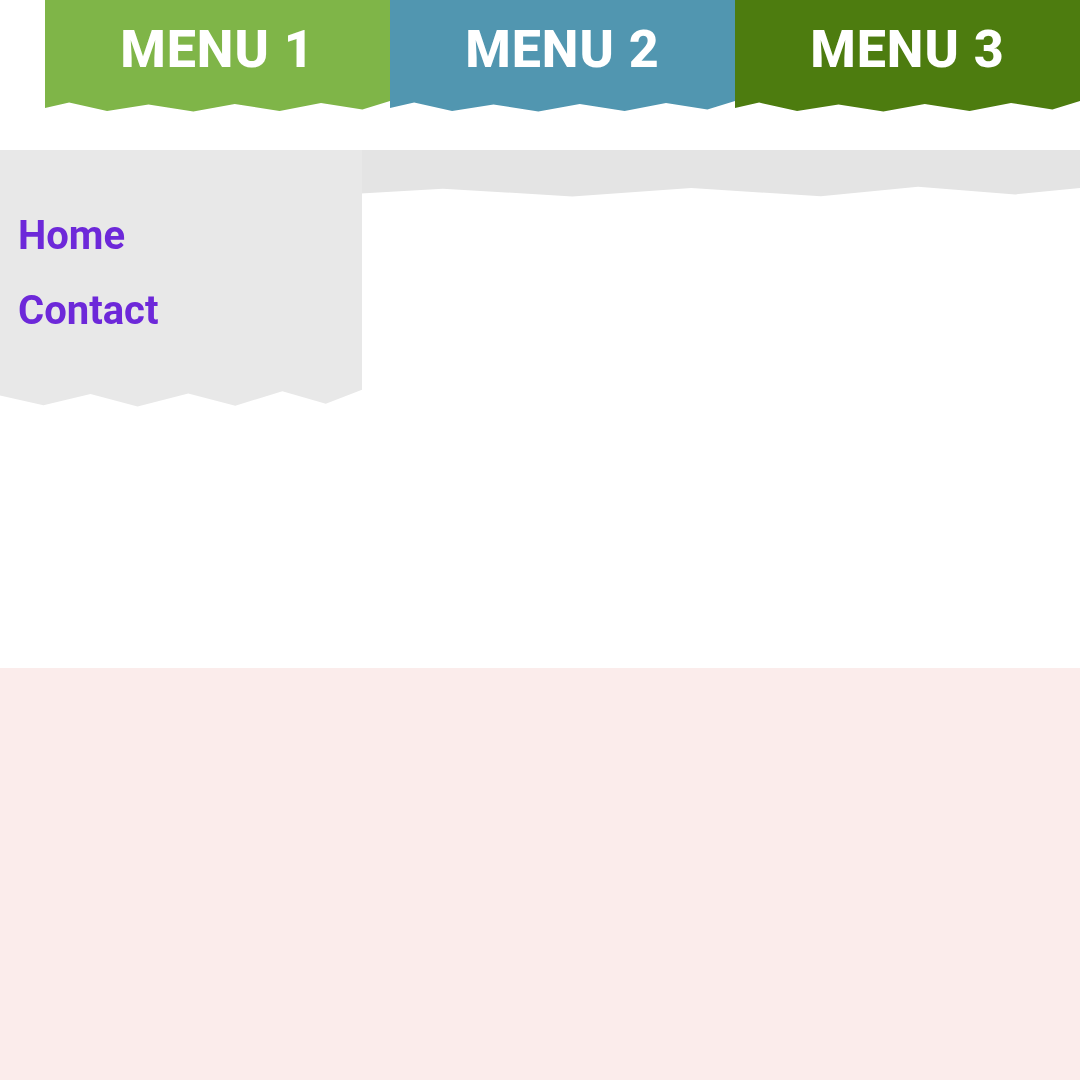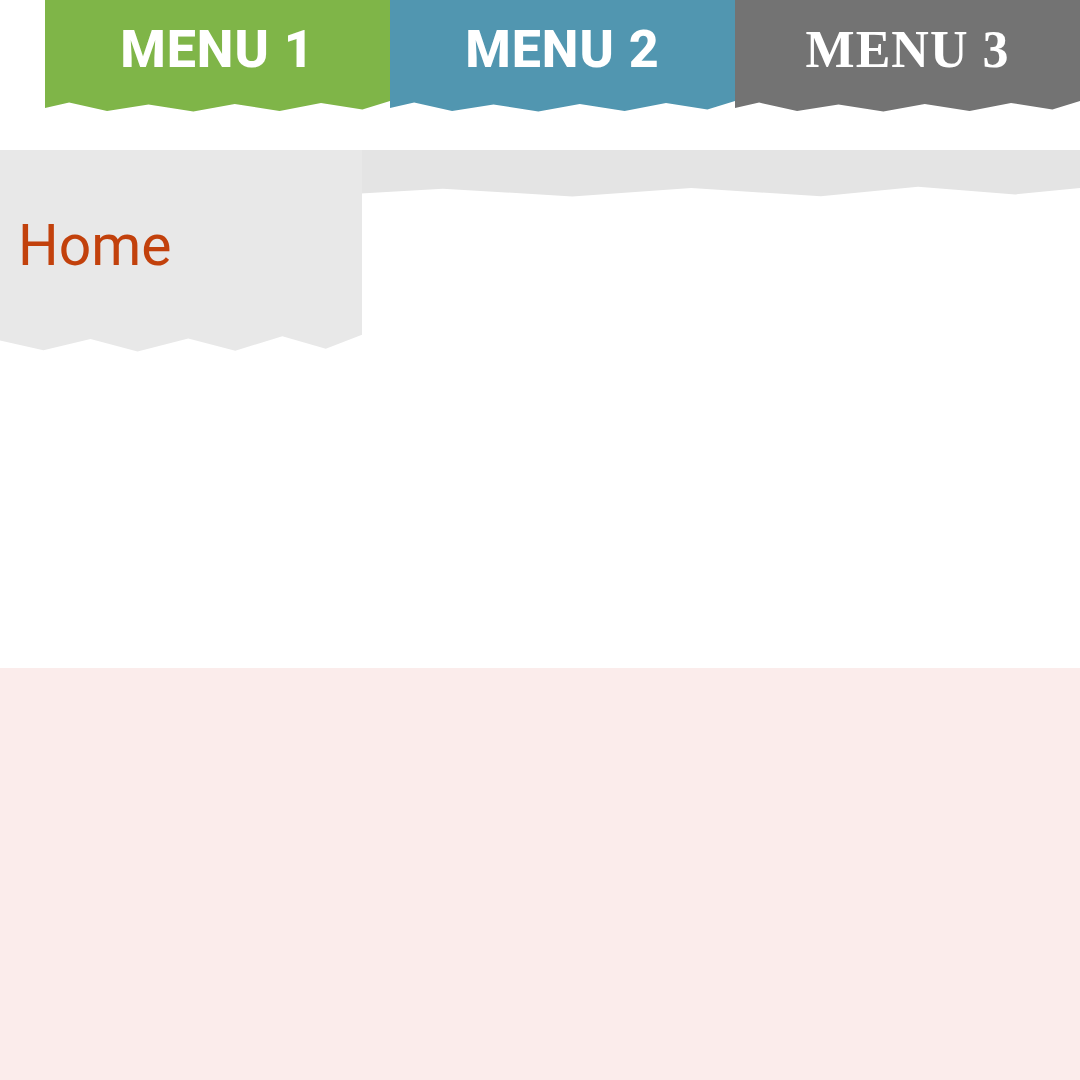--- a/index.html
+++ b/index.html
@@ -28,21 +28,21 @@
       justify-content: center;
       color: #ffffff;
       font-weight: 800;
       font-size: 52px;
       letter-spacing: 1px;
       cursor: pointer;
       position: relative;
     }
     .nav-tab-1 { background: #7fb548; }
     .nav-tab-2 { background: #5196b0; text-align: right; }
-    .nav-tab-3 { background: #737373; font-family: Liberation Serif, serif; }
+    .nav-tab-3 { background: #4d7c0f; }
 
     
     .nav-tab::after {
       content: '';
       position: absolute;
       bottom: -15px;
       left: 0;
       width: 100%;
       height: 20px;
       background: inherit;
@@ -82,25 +82,25 @@
       content: '';
       position: absolute;
       bottom: -22px;
       left: 0;
       width: 100%;
       height: 28px;
       background: #e8e8e8;
       clip-path: polygon(0 0, 100% 0, 100% 35%, 90% 85%, 78% 40%, 65% 92%, 52% 48%, 38% 95%, 25% 50%, 12% 90%, 0 55%);
     }
     .dropdown-item {
-      font-size: 57px;
-      color: #c2410c;
+      font-size: 40px;
+      color: #6d28d9;
       padding: 14px 0;
       cursor: pointer;
-      font-weight: 400;
+      font-weight: 700;
     }
 
     
     .bottom-panel {
       position: absolute;
       top: 668px;
       left: 0;
       right: 0;
       bottom: 0;
       background: #fbeceb;
@@ -120,15 +120,18 @@
     <span>MENU 3</span>
   </div>
 </div>
 
 <div class="grey-bar"></div>
 
 <div class="dropdown">
   <div class="dropdown-item">
     <span>Home</span>
   </div>
+  <div class="dropdown-item">
+    <span>Contact</span>
+  </div>
 </div>
 
 <div class="bottom-panel"></div>
 
 </body></html>

